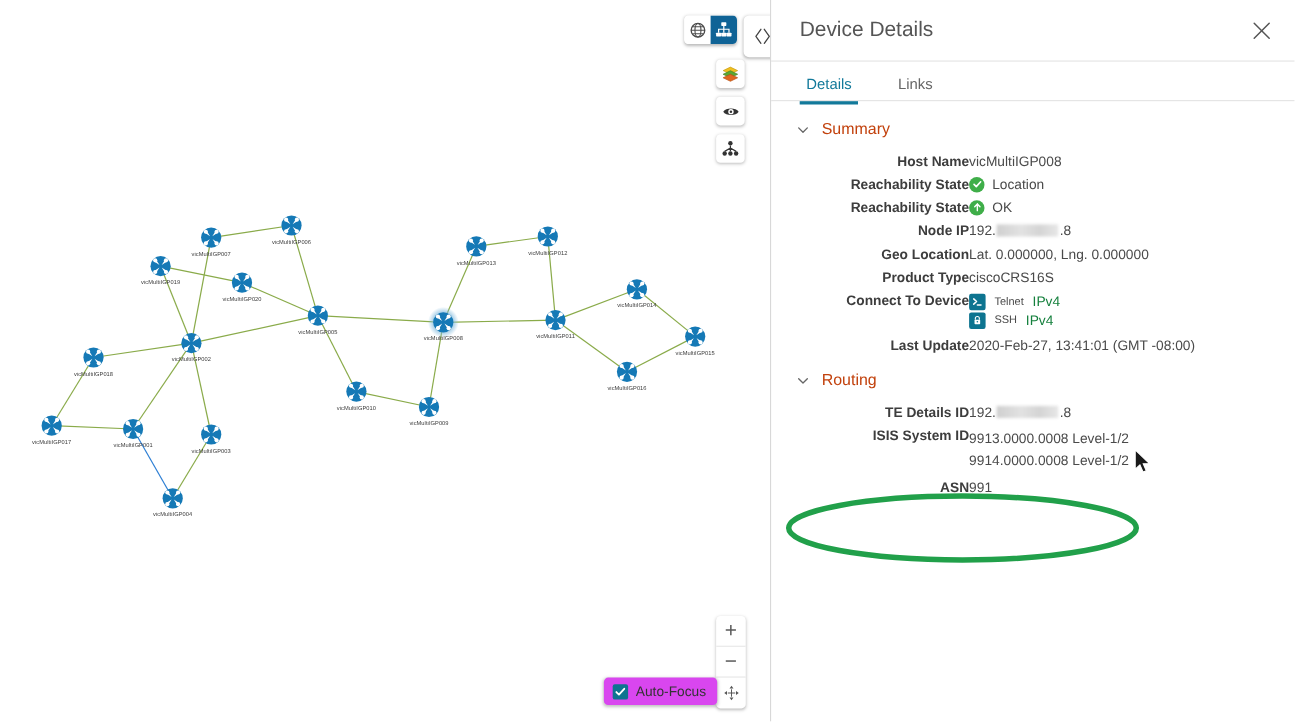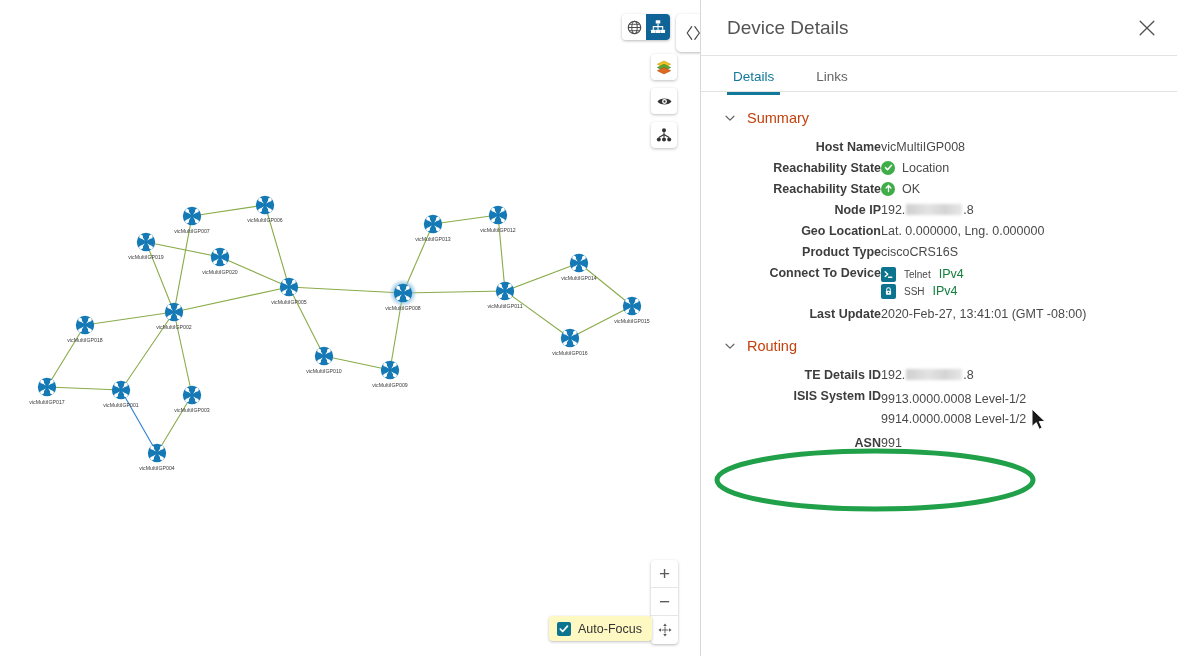--- a/index.html
+++ b/index.html
@@ -104,21 +104,21 @@
     font-size: 19px;
     border-bottom: 1px solid #e6e6e6;
     user-select: none;
   }
   .zoom-btn:last-child { border-bottom: none; }
 
   .autofocus {
     position: absolute;
     left: 549px; top: 616px;
     height: 25px;
-    background: #fef9c3;
+    background: #d946ef;
     border-radius: 4px;
     box-shadow: 0 1px 3px rgba(0,0,0,.25);
     display: flex; align-items: center;
     gap: 7px;
     padding: 0 10px 0 8px;
     cursor: pointer;
   }
   .cb {
     width: 14px; height: 14px;
     background: #0d7490;

